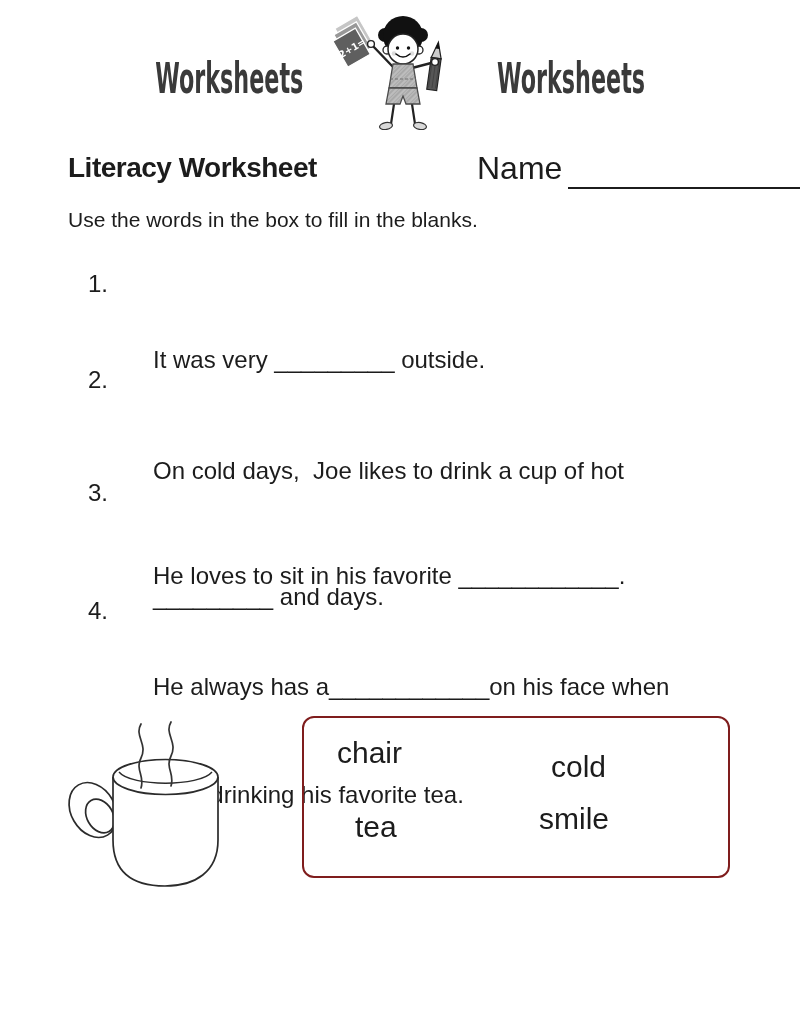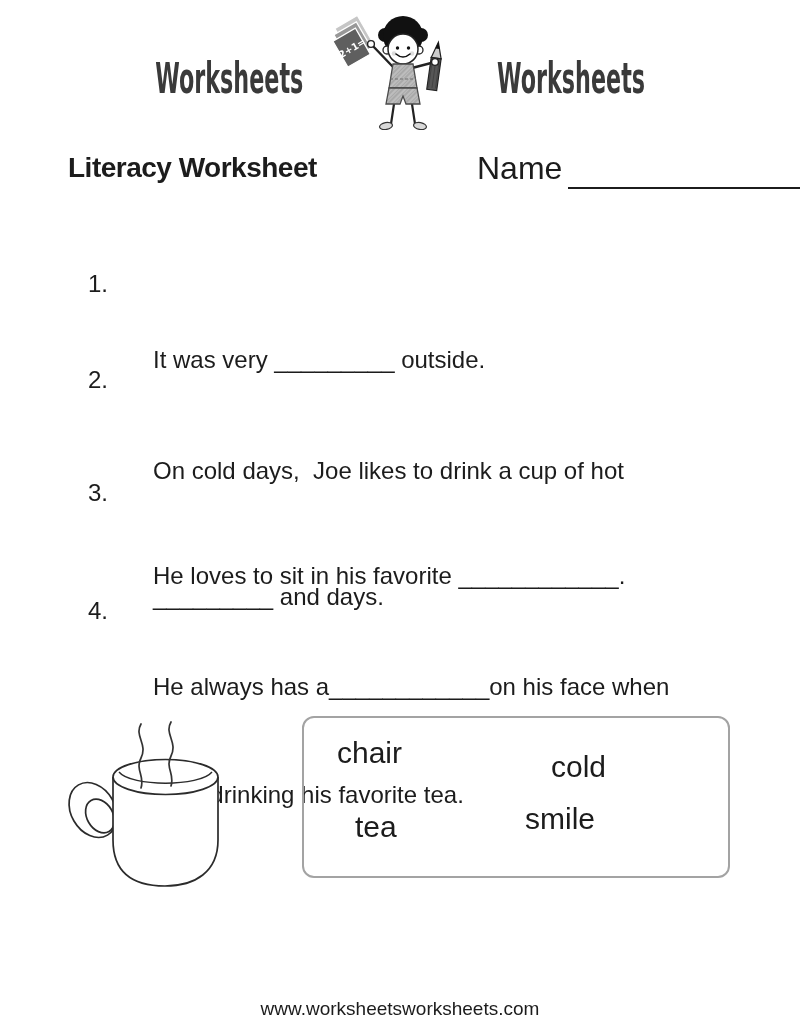--- a/index.html
+++ b/index.html
@@ -31,26 +31,26 @@
   .qtext{white-space:pre-wrap;margin-left:8px;}
   .lh-wide{line-height:42px;}
   .lh-norm{line-height:36px;}
   .q1{top:270px;}
   .q2{top:366px;}
   .q3{top:486px;}
   .q4{top:597px;}
   
   .cup-svg{position:absolute;left:55px;top:710px;}
   .word-box{position:absolute;left:302px;top:716px;width:424px;height:158px;
-            border:2px solid #a3a3a3;border-radius:12px;}
+            border:2px solid #7f1d1d;border-radius:12px;}
   .word{position:absolute;font-size:30px;}
   .word.chair{left:33px;top:18px;}
   .word.cold{left:247px;top:32px;}
   .word.tea{left:51px;top:92px;}
-  .word.smile{left:221px;top:84px;}
+  .word.smile{left:235px;top:84px;}
   
   .footer{position:absolute;left:0;right:0;top:998px;text-align:center;font-size:19px;}
 </style>
 </head>
 <body>
 
 <div class="page">
 
   <div class="logo">
     <span class="logo-word left">Worksheets</span>
@@ -106,20 +106,21 @@
     </svg>
 
     <span class="logo-word right">Worksheets</span>
   </div>
 
   <div class="title">Literacy Worksheet</div>
   <div class="name-group">
     <span>Name</span><span class="name-line">​</span>
   </div>
 
+  <div class="instruction">Use the words in the box to fill in the blanks.</div>
 
   <div class="question q1">
     <span class="qnum">1.</span>
     <div class="qtext lh-norm">
       <div>It was very _________ outside.</div>
     </div>
   </div>
 
   <div class="question q2">
     <span class="qnum">2.</span>
@@ -159,15 +160,14 @@
     <path d="M116,12 C109,24 123,32 116,46 C110,58 120,64 116,76" fill="none" stroke="#333" stroke-width="1.7" stroke-linecap="round"></path>
   </svg>
 
   <div class="word-box">
     <span class="word chair">chair</span>
     <span class="word cold">cold</span>
     <span class="word tea">tea</span>
     <span class="word smile">smile</span>
   </div>
 
-  <div class="footer">www.worksheetsworksheets.com</div>
 
 </div>
 
 </body></html>

